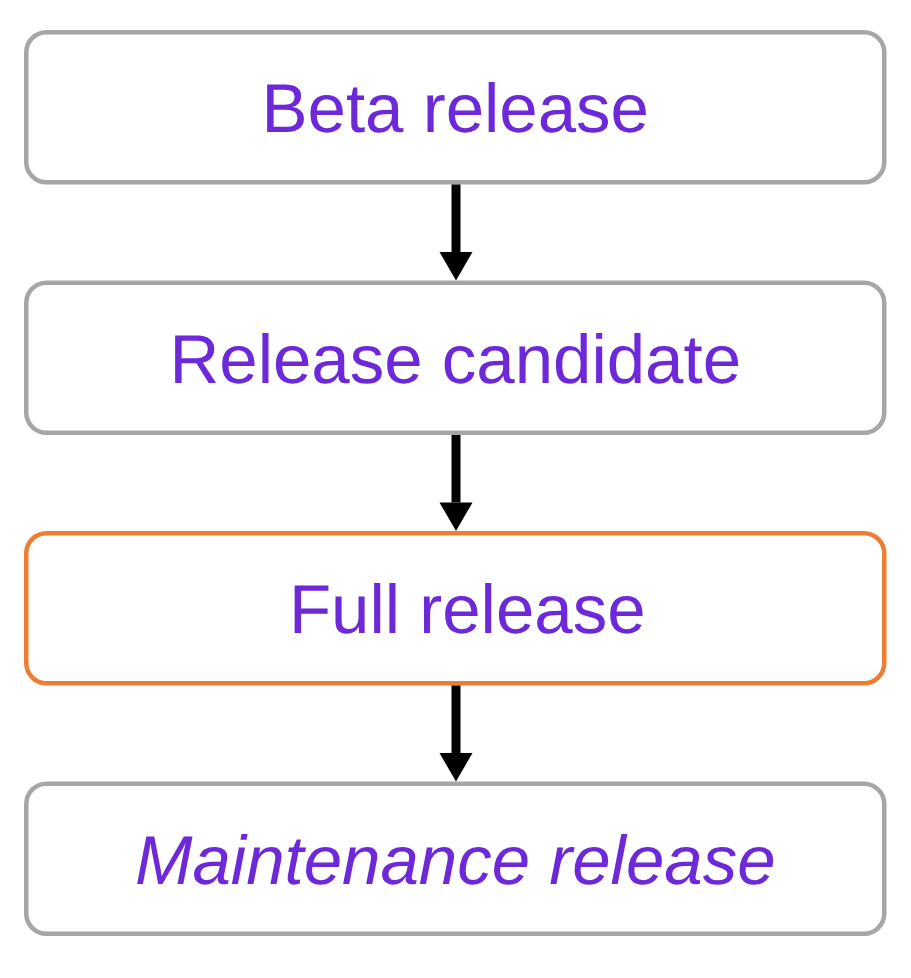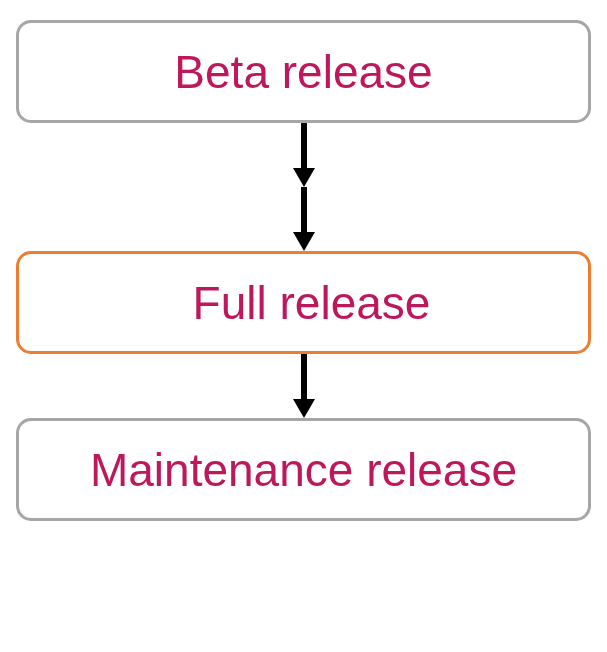--- a/index.html
+++ b/index.html
@@ -22,21 +22,21 @@
     width: 575px;
     height: 103px;
     background: #ffffff;
     border: 3px solid #A6A6A6;
     border-radius: 15px;
     display: flex;
     align-items: center;
     justify-content: center;
     font-size: 46px;
     line-height: 1;
-    color: #be185d;
+    color: #6d28d9;
     white-space: nowrap;
   }
   .node.accent { border-color: #ED7D31; padding-left: 16px; }
   .arrow {
     display: flex;
     flex-direction: column;
     align-items: center;
     height: 64px;
   }
   .arrow .shaft {
@@ -60,33 +60,36 @@
 
     <div class="node" style="border-color: rgb(166, 166, 166);">
       <span>Beta release</span>
     </div>
 
     <div class="arrow">
       <div class="shaft"></div>
       <div class="head"></div>
     </div>
 
+    <div class="node" style="border-color: rgb(166, 166, 166);">
+      <span>Release candidate</span>
+    </div>
 
     <div class="arrow">
       <div class="shaft"></div>
       <div class="head"></div>
     </div>
 
     <div class="node accent" style="border-color: rgb(237, 125, 49);">
       <span>Full release</span>
     </div>
 
     <div class="arrow">
       <div class="shaft"></div>
       <div class="head"></div>
     </div>
 
-    <div class="node" style="border-color: rgb(166, 166, 166);">
+    <div class="node" style="border-color: rgb(166, 166, 166); font-style: italic;">
       <span>Maintenance release</span>
     </div>
 
   </div>
 </div>
 
 </body></html>

